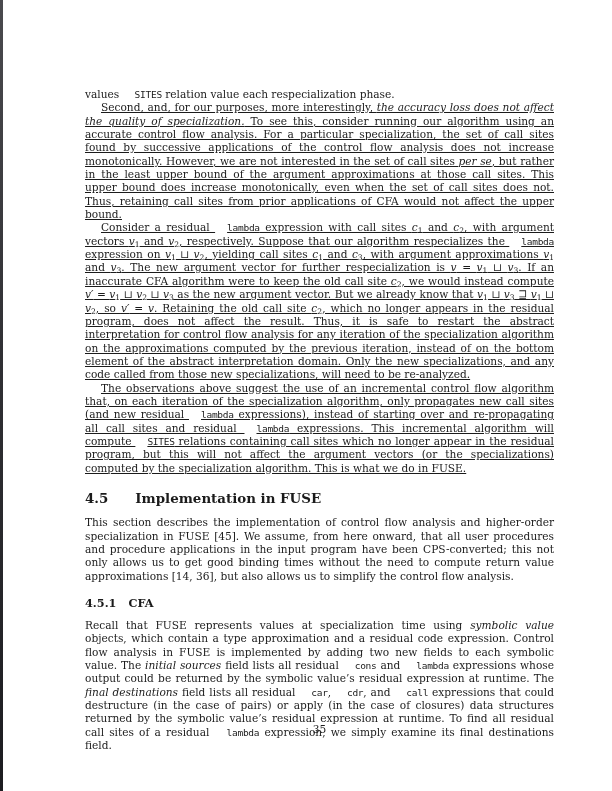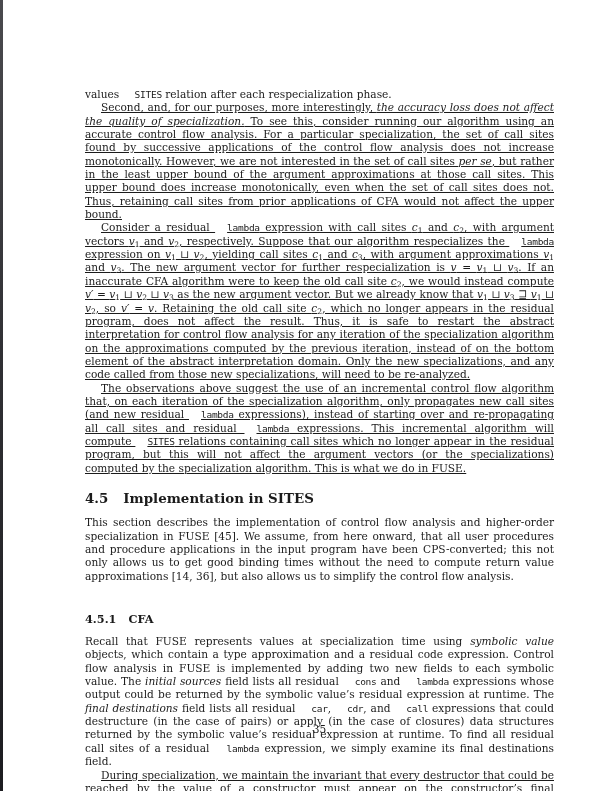--- a/index.html
+++ b/index.html
@@ -29,25 +29,25 @@
   }
   p.para { margin: 0; }
   p.indent { text-indent: 16px; text-decoration: underline; }
   h2.heading {
     font-size: 13.4px;
     font-weight: bold;
     margin: 16px 0 10px 0;
     text-align: left;
     line-height: 1.15;
   }
-  h2.heading .h-num { margin-right: 15px; }
+  h2.heading .h-num { margin-right: 27px; }
   h3.subheading {
     font-size: 11.3px;
     font-weight: bold;
-    margin: 30px 0 9px 0;
+    margin: 14px 0 9px 0;
     text-align: left;
     line-height: 1.15;
   }
   h3.subheading .h-num { margin-right: 12px; }
   .seg-i, .seg-v { font-style: italic; }
   .seg-m {
     font-family: "DejaVu Sans Mono", "Liberation Mono", monospace;
     font-size: 0.90em;
     letter-spacing: -0.03em;
     padding-left: 12px;
@@ -66,24 +66,23 @@
     text-align: center;
     font-size: 10.6px;
   }
 </style>
 </head>
 <body>
 
 <div class="page">
   <div class="scan-edge"></div>
   <main class="text-column" id="content">
-      <p class="para"><span>values </span><span class="seg-m">SITES</span><span> relation after each respecialization phase.</span></p>
+      <p class="para"><span>values </span><span class="seg-m">SITES</span><span> relation value each respecialization phase.</span></p>
       <p class="para indent"><span>Second, and, for our purposes, more interestingly, </span><span class="seg-i">the accuracy loss does not affect the quality of specialization.</span><span> To see this, consider running our algorithm using an accurate control flow analysis. For a particular specialization, the set of call sites found by successive applications of the control flow analysis does not increase monotonically. However, we are not interested in the set of call sites </span><span class="seg-i">per se</span><span>, but rather in the least upper bound of the argument approximations at those call sites. This upper bound does increase monotonically, even when the set of call sites does not. Thus, retaining call sites from prior applications of CFA would not affect the upper bound.</span></p>
       <p class="para indent"><span>Consider a residual </span><span class="seg-m">lambda</span><span> expression with call sites </span><span class="seg-v">c</span><sub class="seg-sub">1</sub><span> and </span><span class="seg-v">c</span><sub class="seg-sub">2</sub><span>, with argument vectors </span><span class="seg-v">v</span><sub class="seg-sub">1</sub><span> and </span><span class="seg-v">v</span><sub class="seg-sub">2</sub><span>, respectively. Suppose that our algorithm respecializes the </span><span class="seg-m">lambda</span><span> expression on </span><span class="seg-v">v</span><sub class="seg-sub">1</sub><span> ⊔ </span><span class="seg-v">v</span><sub class="seg-sub">2</sub><span>, yielding call sites </span><span class="seg-v">c</span><sub class="seg-sub">1</sub><span> and </span><span class="seg-v">c</span><sub class="seg-sub">3</sub><span>, with argument approximations </span><span class="seg-v">v</span><sub class="seg-sub">1</sub><span> and </span><span class="seg-v">v</span><sub class="seg-sub">3</sub><span>. The new argument vector for further respecialization is </span><span class="seg-v">v</span><span> = </span><span class="seg-v">v</span><sub class="seg-sub">1</sub><span> ⊔ </span><span class="seg-v">v</span><sub class="seg-sub">3</sub><span>. If an inaccurate CFA algorithm were to keep the old call site </span><span class="seg-v">c</span><sub class="seg-sub">2</sub><span>, we would instead compute </span><span class="seg-v">v′</span><span> = </span><span class="seg-v">v</span><sub class="seg-sub">1</sub><span> ⊔ </span><span class="seg-v">v</span><sub class="seg-sub">2</sub><span> ⊔ </span><span class="seg-v">v</span><sub class="seg-sub">3</sub><span> as the new argument vector. But we already know that </span><span class="seg-v">v</span><sub class="seg-sub">1</sub><span> ⊔ </span><span class="seg-v">v</span><sub class="seg-sub">3</sub><span> ⊒ </span><span class="seg-v">v</span><sub class="seg-sub">1</sub><span> ⊔ </span><span class="seg-v">v</span><sub class="seg-sub">2</sub><span>, so </span><span class="seg-v">v′</span><span> = </span><span class="seg-v">v</span><span>. Retaining the old call site </span><span class="seg-v">c</span><sub class="seg-sub">2</sub><span>, which no longer appears in the residual program, does not affect the result. Thus, it is safe to restart the abstract interpretation for control flow analysis for any iteration of the specialization algorithm on the approximations computed by the previous iteration, instead of on the bottom element of the abstract interpretation domain. Only the new specializations, and any code called from those new specializations, will need to be re-analyzed.</span></p>
       <p class="para indent"><span>The observations above suggest the use of an incremental control flow algorithm that, on each iteration of the specialization algorithm, only propagates new call sites (and new residual </span><span class="seg-m">lambda</span><span> expressions), instead of starting over and re-propagating all call sites and residual </span><span class="seg-m">lambda</span><span> expressions. This incremental algorithm will compute </span><span class="seg-m">SITES</span><span> relations containing call sites which no longer appear in the residual program, but this will not affect the argument vectors (or the specializations) computed by the specialization algorithm. This is what we do in FUSE.</span></p>
-      <h2 class="heading"><span class="h-num">4.5</span><span>Implementation in SITES</span></h2>
+      <h2 class="heading"><span class="h-num">4.5</span><span>Implementation in FUSE</span></h2>
       <p class="para"><span>This section describes the implementation of control flow analysis and higher-order specialization in FUSE [45]. We assume, from here onward, that all user procedures and procedure applications in the input program have been CPS-converted; this not only allows us to get good binding times without the need to compute return value approximations [14, 36], but also allows us to simplify the control flow analysis.</span></p>
       <h3 class="subheading"><span class="h-num">4.5.1</span><span>CFA</span></h3>
       <p class="para"><span>Recall that FUSE represents values at specialization time using </span><span class="seg-i">symbolic value</span><span> objects, which contain a type approximation and a residual code expression. Control flow analysis in FUSE is implemented by adding two new fields to each symbolic value. The </span><span class="seg-i">initial sources</span><span> field lists all residual </span><span class="seg-m">cons</span><span> and </span><span class="seg-m">lambda</span><span> expressions whose output could be returned by the symbolic value’s residual expression at runtime. The </span><span class="seg-i">final destinations</span><span> field lists all residual </span><span class="seg-m">car</span><span>, </span><span class="seg-m">cdr</span><span>, and </span><span class="seg-m">call</span><span> expressions that could destructure (in the case of pairs) or apply (in the case of closures) data structures returned by the symbolic value’s residual expression at runtime. To find all residual call sites of a residual </span><span class="seg-m">lambda</span><span> expression, we simply examine its final destinations field.</span></p>
-      <p class="para indent"><span>During specialization, we maintain the invariant that every destructor that could be reached by the value of a constructor must appear on the constructor’s final destinations list, and that every</span></p>
     </main>
   <div class="page-number">35</div>
 </div>
 
 </body></html>

